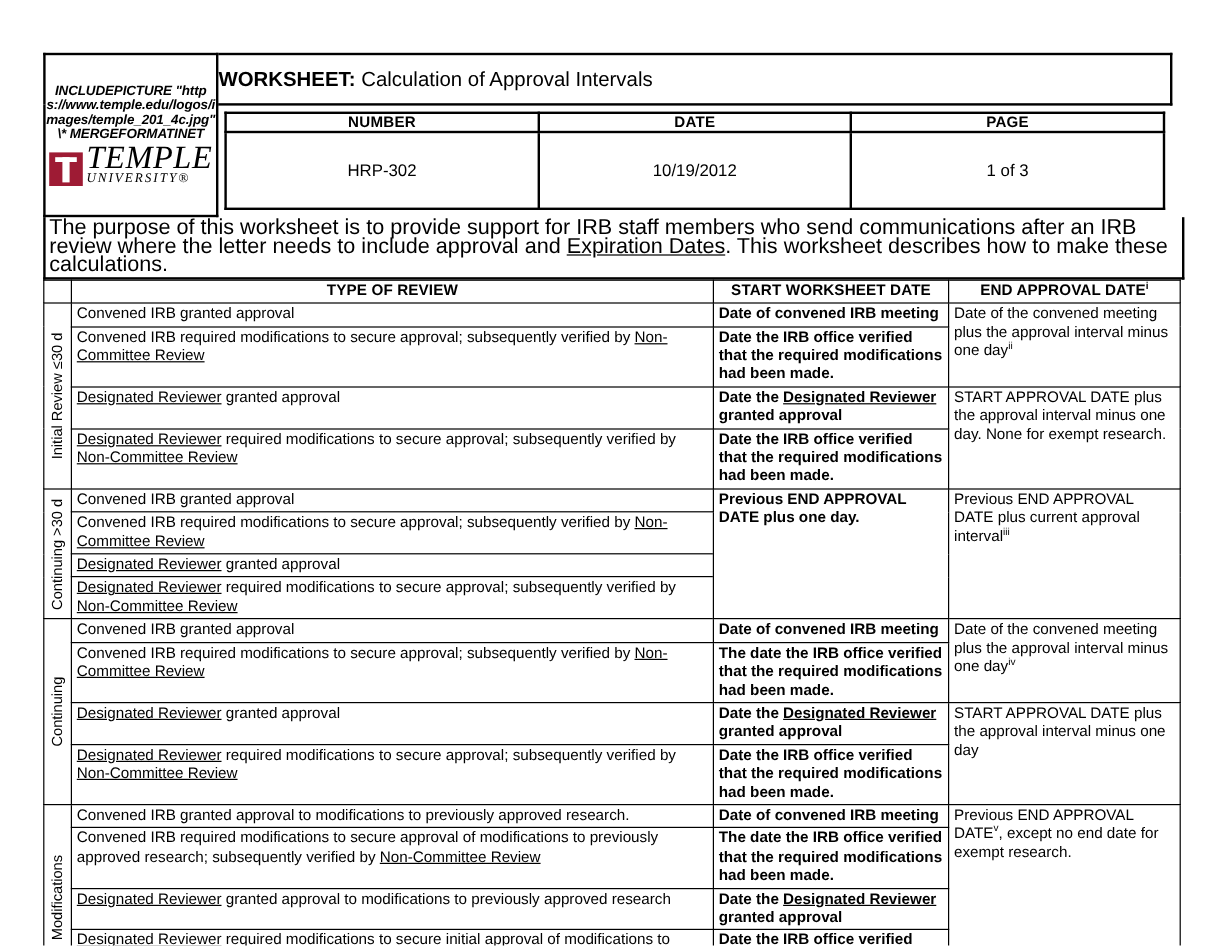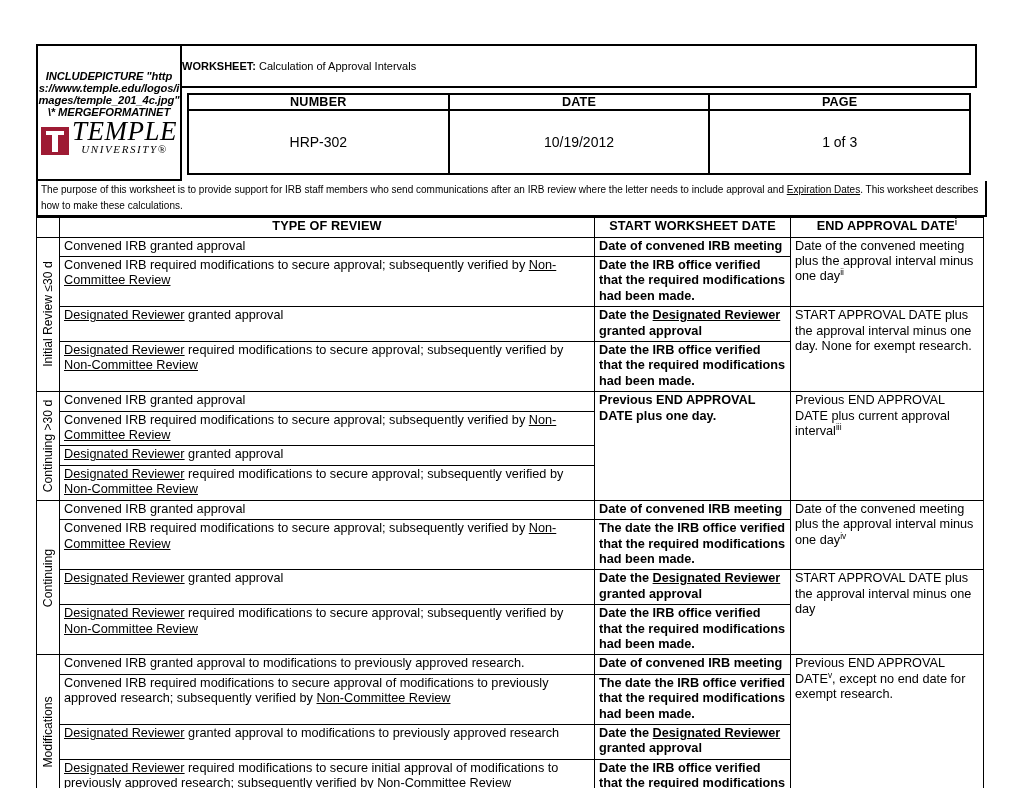--- a/index.html
+++ b/index.html
@@ -75,21 +75,21 @@
   .temple-mark::after {
     content: "";
     position: absolute;
     left: 11px;
     top: 4px;
     width: 6px;
     height: 21px;
     background: #ffffff;
   }
   .temple-words {
-    text-align: center;
+    text-align: left;
     line-height: 1;
   }
   .temple-name {
     font-family: "Liberation Serif", serif;
     font-size: 27px;
     letter-spacing: 0.5px;
     line-height: 24px;
     display: block;
   }
   .temple-sub {
@@ -99,21 +99,21 @@
     display: block;
     line-height: 12px;
   }
 
   .ws-title-cell {
     padding: 4px 6px;
     height: 40px;
     vertical-align: top;
   }
   .ws-title {
-    font-size: 11px;
+    font-size: 17px;
     line-height: 19px;
   }
   .ws-title b { font-weight: bold; }
 
   table.hdr2 {
     border-collapse: collapse;
     table-layout: fixed;
     width: 100%;
   }
   table.hdr2 td {
@@ -132,21 +132,21 @@
     height: 62px;
   }
 
   
   .purpose {
     border: 2px solid #000;
     border-top: none;
     width: 941px;
     box-sizing: content-box;
     padding: 1px 3px 2px 3px;
-    font-size: 10px;
+    font-size: 18px;
     line-height: 15.6px;
   }
   .purpose u { text-decoration: underline; }
 
   
   table.main {
     border-collapse: collapse;
     table-layout: fixed;
     width: 947px;
     margin-top: 0;

